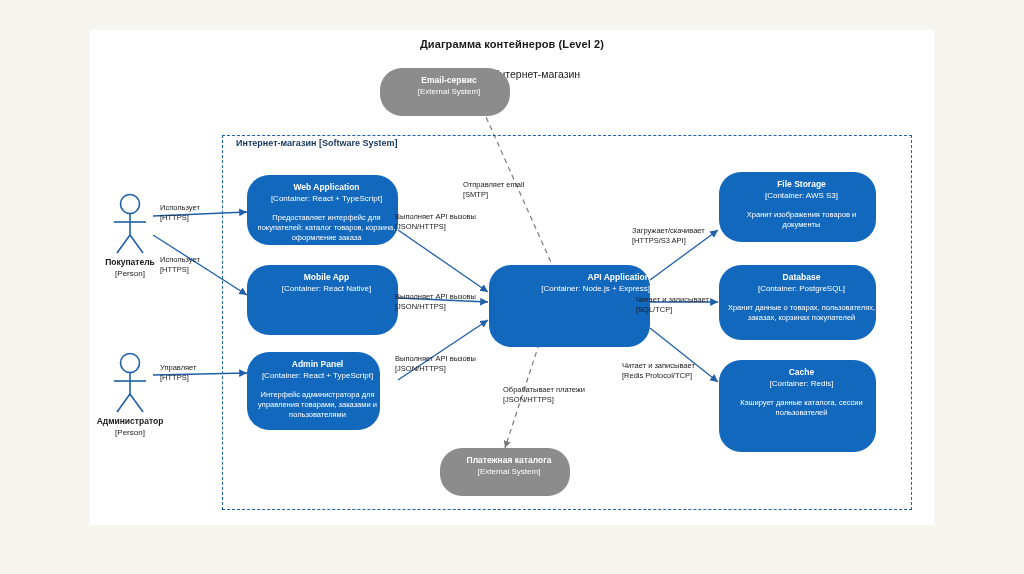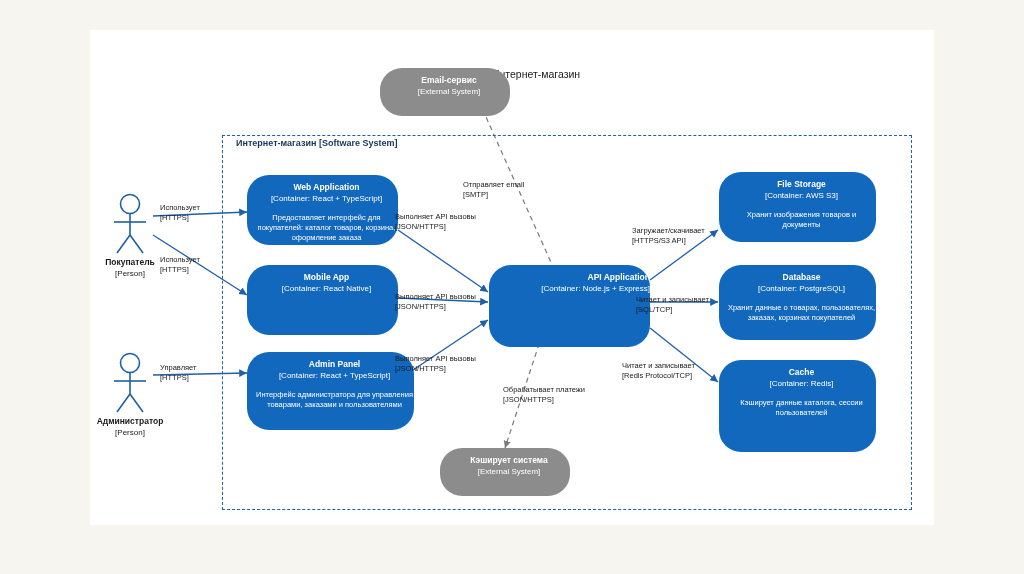--- a/index.html
+++ b/index.html
@@ -126,20 +126,21 @@
     left: 0; top: 0;
     width: 844px; height: 495px;
     pointer-events: none;
   }
 </style>
 </head>
 <body>
 
 <div id="canvas">
 
+  <div class="title-main">Диаграмма контейнеров (Level 2)</div>
   <div class="title-sub">Система: Интернет-магазин</div>
 
   <svg id="edges" viewBox="0 0 844 495">
     <defs>
       <marker id="arrow-solid" markerWidth="7" markerHeight="7" refX="6" refY="3" orient="auto">
         <path d="M0,0 L6,3 L0,6 z" fill="#1f5fa9"></path>
       </marker>
       <marker id="arrow-dashed" markerWidth="7" markerHeight="7" refX="6" refY="3" orient="auto">
         <path d="M0,0 L6,3 L0,6 z" fill="#7a7a7a"></path>
       </marker>
@@ -170,36 +171,36 @@
 
   <div class="boundary"></div>
   <div class="boundary-label">Интернет-магазин [Software System]</div>
 
   <div class="node external" style="left:290px; top:38px; width:130px; height:48px;">
     <div class="n-title">Email-сервис</div>
     <div class="n-tech">[External System]</div>
   </div>
 
   <div class="node external" style="left:350px; top:418px; width:130px; height:48px;">
-    <div class="n-title">Кэширует система</div>
+    <div class="n-title">Платежная каталога</div>
     <div class="n-tech">[External System]</div>
   </div>
 
   <div class="node container" style="left:157px; top:145px; width:151px; height:70px;">
     <div class="n-title">Web Application</div>
     <div class="n-tech">[Container: React + TypeScript]</div>
     <div class="n-desc">Предоставляет интерфейс для покупателей: каталог товаров, корзина, оформление заказа</div>
   </div>
 
   <div class="node container" style="left:157px; top:235px; width:151px; height:70px;">
     <div class="n-title">Mobile App</div>
     <div class="n-tech">[Container: React Native]</div>
   </div>
 
-  <div class="node container" style="left:157px; top:322px; width:167px; height:78px;">
+  <div class="node container" style="left:157px; top:322px; width:133px; height:78px;">
     <div class="n-title">Admin Panel</div>
     <div class="n-tech">[Container: React + TypeScript]</div>
     <div class="n-desc">Интерфейс администратора для управления товарами, заказами и пользователями</div>
   </div>
 
   <div class="node container" style="left:399px; top:235px; width:161px; height:82px;text-align:right;">
     <div class="n-title">API Application</div>
     <div class="n-tech">[Container: Node.js + Express]</div>
   </div>
 

